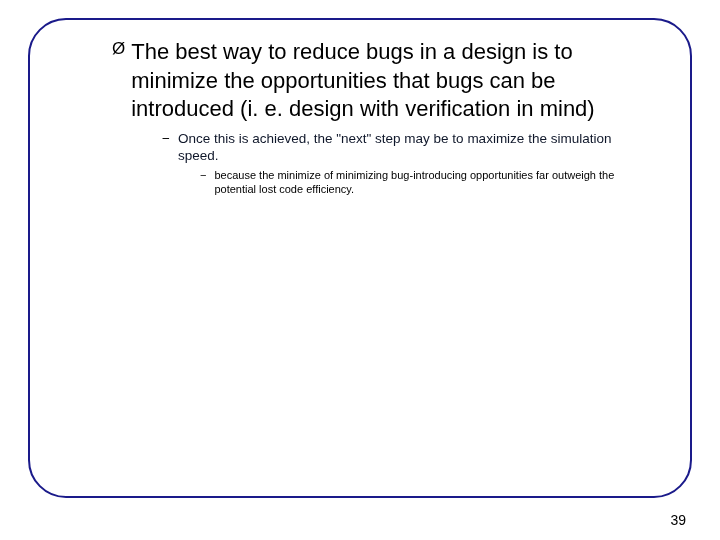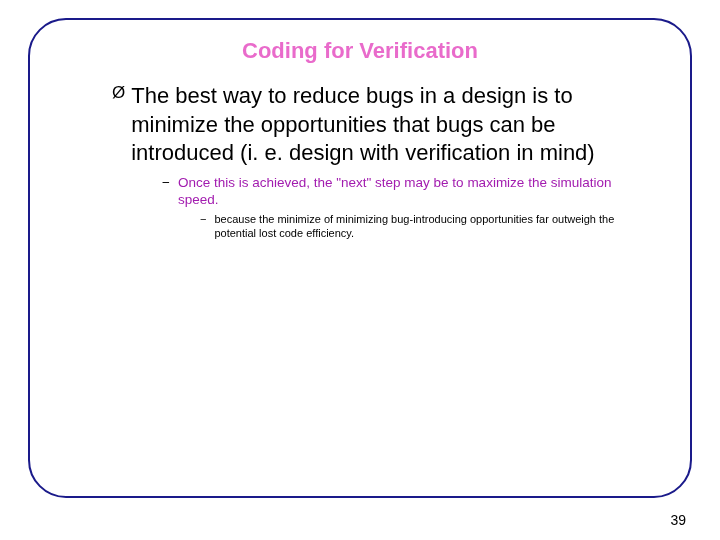--- a/index.html
+++ b/index.html
@@ -58,21 +58,21 @@
     }
     .bullet-l2 .marker {
       font-size: 13.5px;
       color: #000;
       margin-right: 8px;
       line-height: 1.3;
       flex-shrink: 0;
     }
     .bullet-l2 .text {
       font-size: 13.5px;
-      color: #a21caf;
+      color: #0f172a;
       line-height: 1.3;
     }
     .bullet-l3 {
       display: flex;
       margin-left: 140px;
       margin-right: 10px;
     }
     .bullet-l3 .marker {
       font-size: 11px;
       color: #000;
@@ -91,21 +91,20 @@
       right: 34px;
       font-size: 14px;
       color: #000;
       margin-top: 48px;
     }
   </style>
 </head>
 <body>
 
 <div class="slide-frame">
-  <h1 class="title">Coding for Verification</h1>
 
   <div class="bullet-l1">
     <span class="marker">Ø</span>
     <span class="text">The best way to reduce bugs in a design is to minimize the opportunities that bugs can be introduced (i. e. design with verification in mind)</span>
   </div>
 
   <div class="bullet-l2">
     <span class="marker">−</span>
     <span class="text">Once this is achieved, the "next" step may be to maximize the simulation speed.</span>
   </div>

